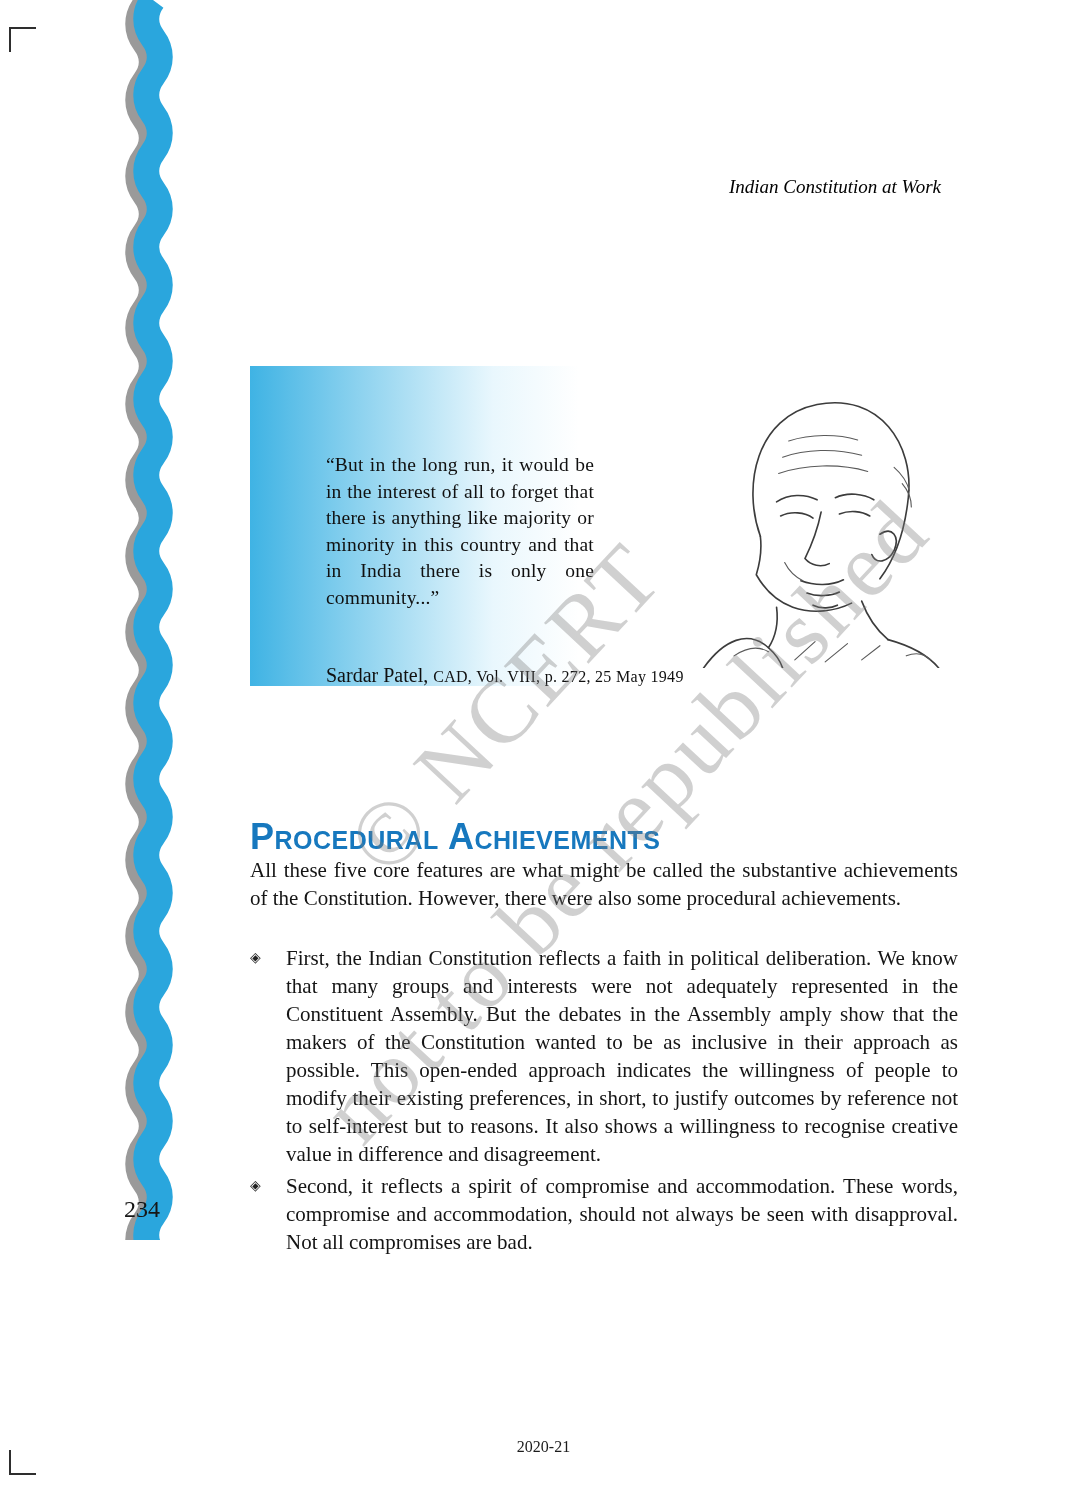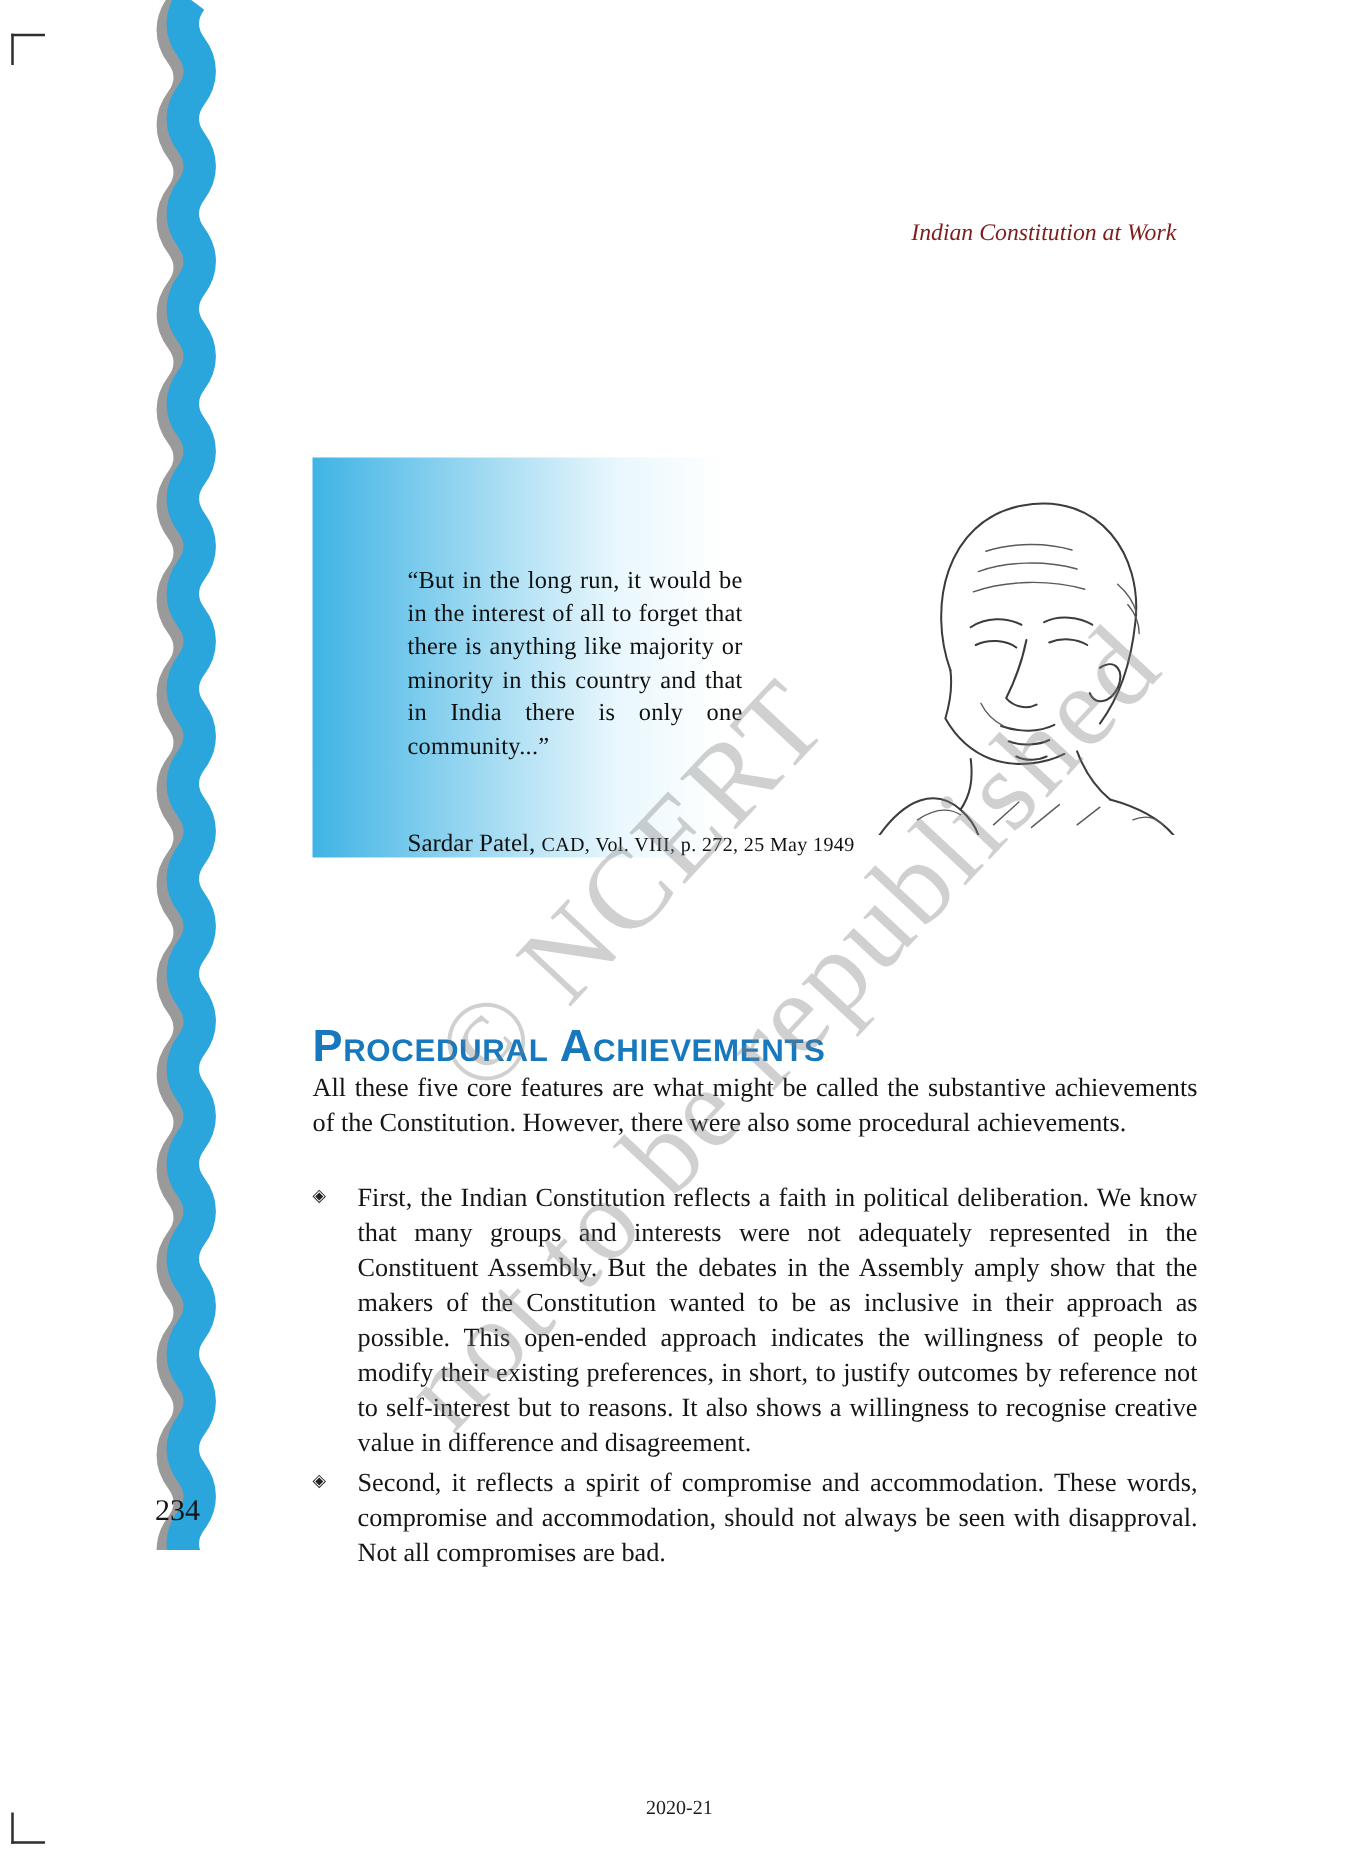--- a/index.html
+++ b/index.html
@@ -14,21 +14,21 @@
   .corner { position:absolute; width:27px; height:25px; }
   .corner.tl { left:9px; top:27px; border-left:2px solid #2e2e2e; border-top:2px solid #2e2e2e; }
   .corner.bl { left:9px; top:1450px; border-left:2px solid #2e2e2e; border-bottom:2px solid #2e2e2e; }
 
   
   .stripe { position:absolute; left:120px; top:0; width:70px; height:1240px; }
 
   
   .running-head {
     position:absolute; right:146px; top:176px;
-    font-style:italic; font-size:19px; color:#7f1d1d;
+    font-style:italic; font-size:19px; color:#000000;
   }
 
   .intro-para {
     position:absolute; left:250px; top:229px; width:708px;
     font-size:21px; line-height:28px; text-align:justify;
   }
 
   
   .quote-panel {
     position:absolute; left:250px; top:366px; width:374px; height:320px;

